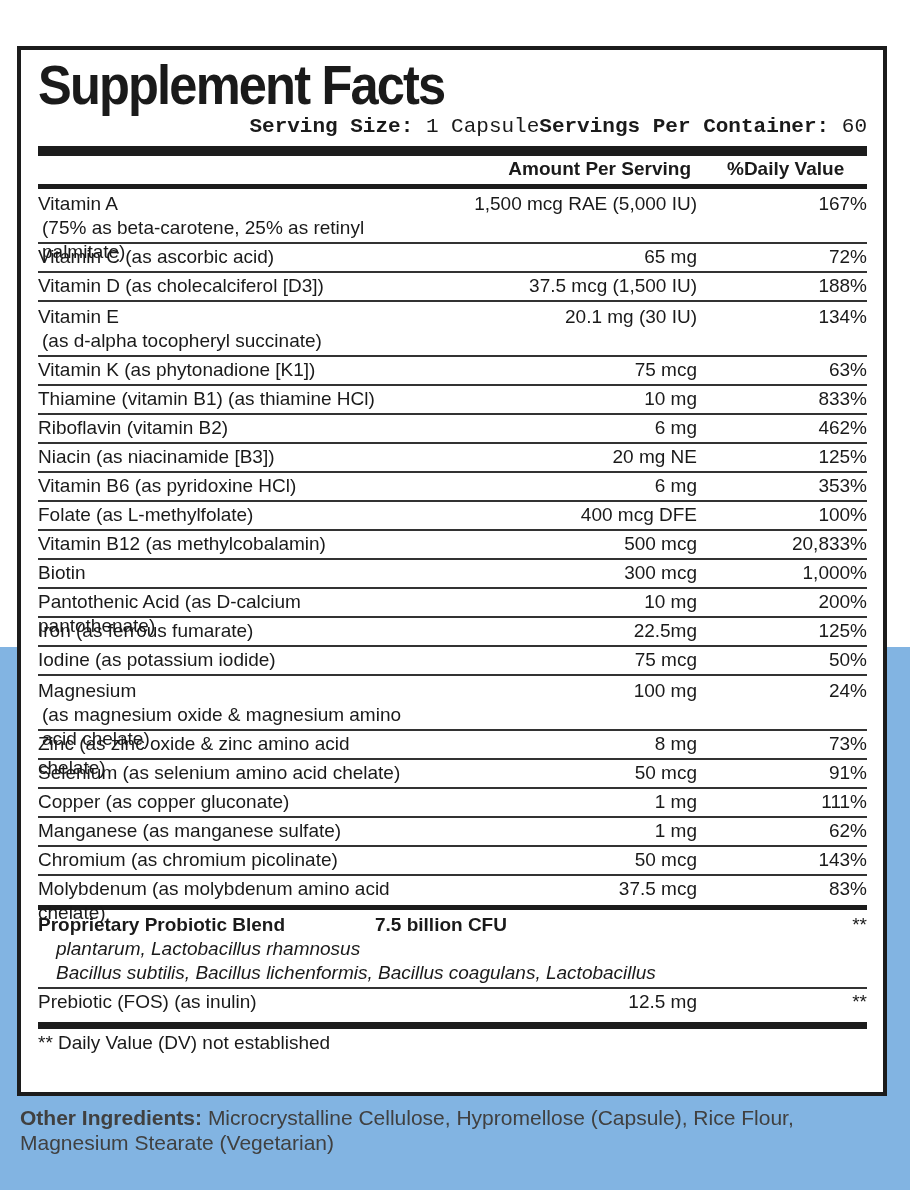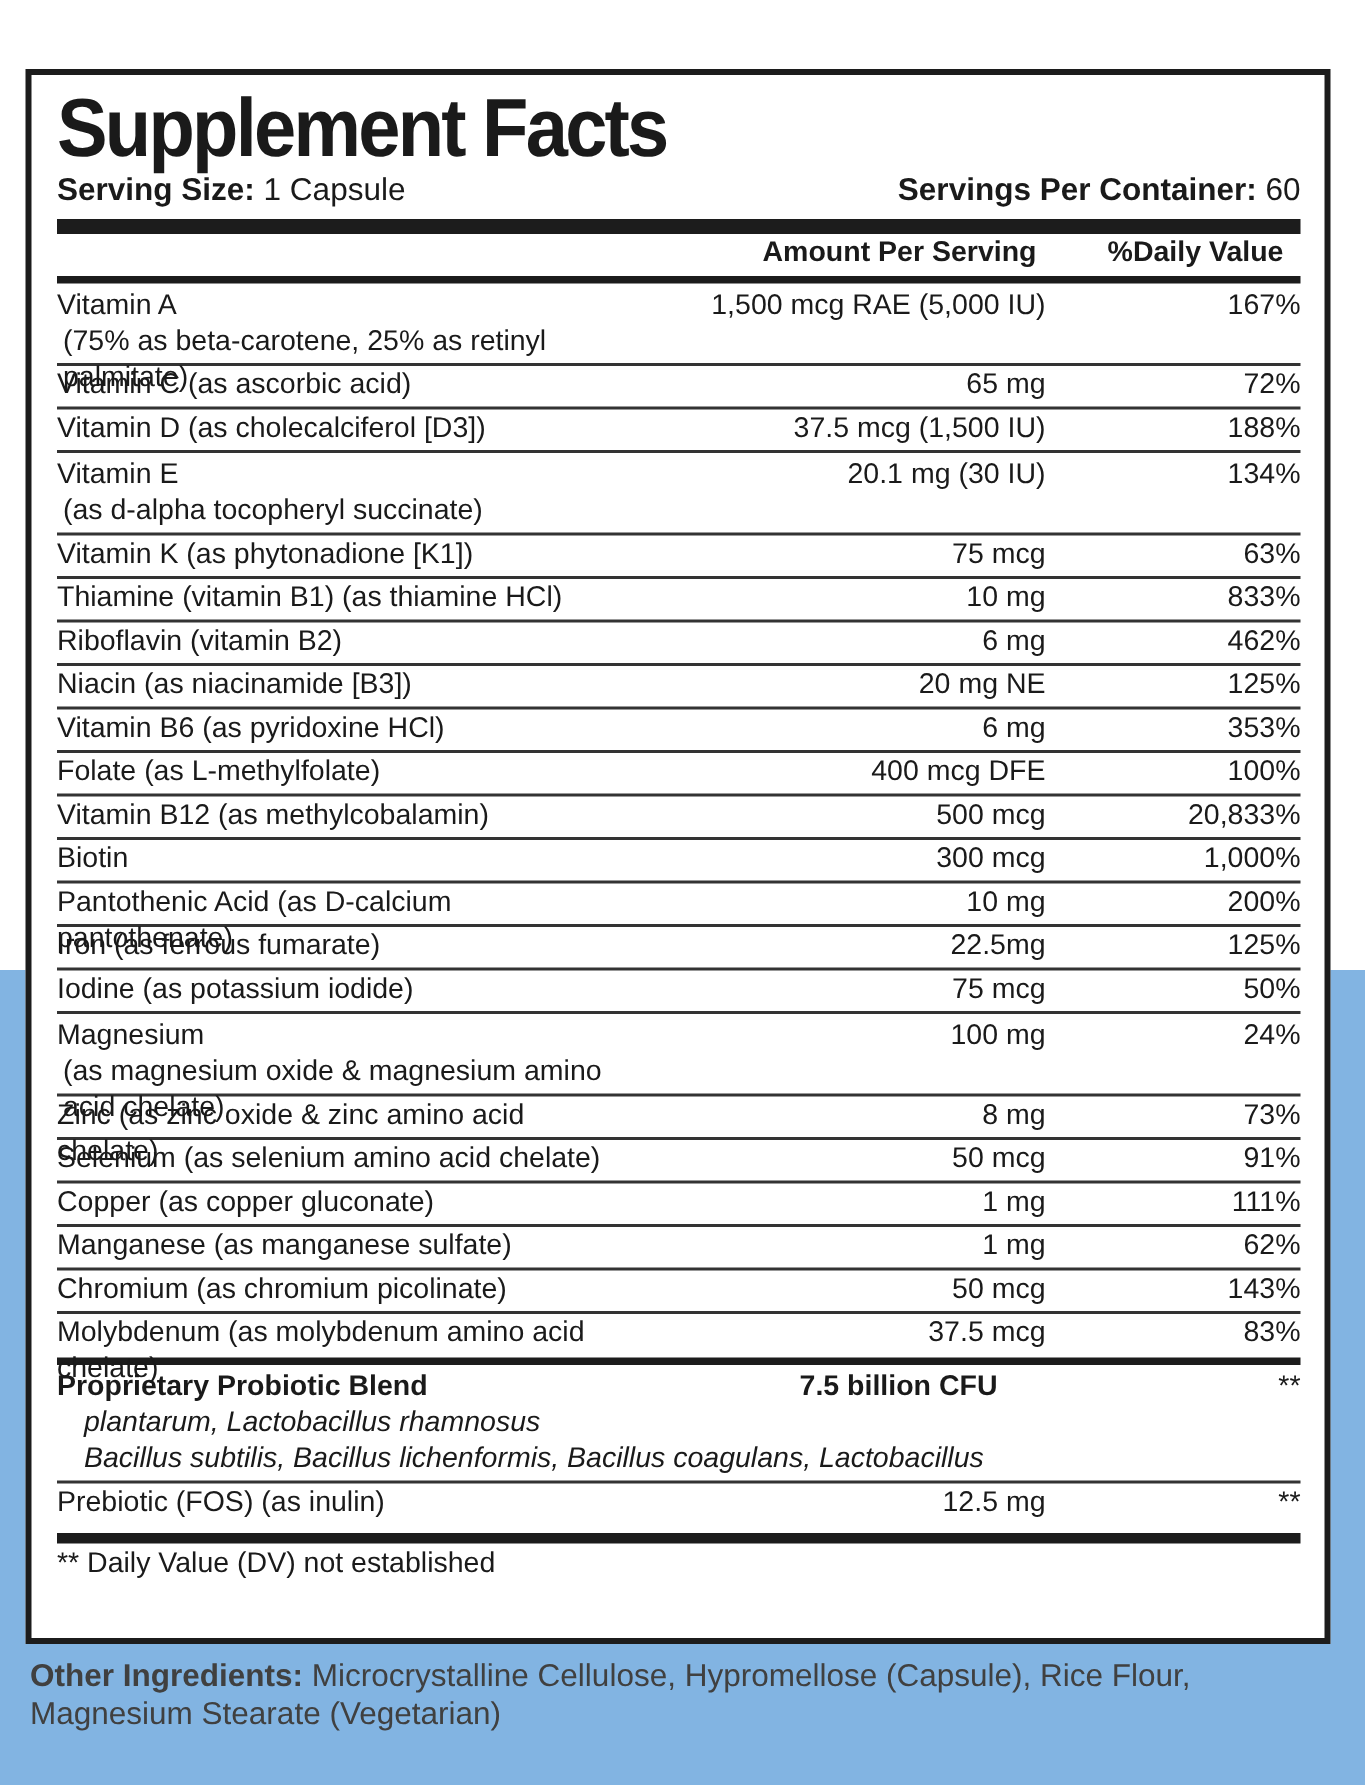--- a/index.html
+++ b/index.html
@@ -12,47 +12,48 @@
   .label {
     position:absolute; left:17px; top:46px; width:870px; height:1050px;
     box-sizing:border-box; border:4px solid #1c1c1c; background:#fff;
     padding:4px 16px 0 17px;
   }
   .title {
     font-size:55px; font-weight:bold; letter-spacing:-2px; line-height:62px;
     margin:0; transform:scaleX(0.92); transform-origin:left;
   }
   .serving {
-    display:flex; justify-content:space-between; font-size:21px; line-height:26px;
+    display:flex; justify-content:flex-end; font-size:21px; line-height:26px;
     margin-top:-2px;
+    font-family:Liberation Mono, monospace;
   }
   .serving b { font-weight:bold; }
   .thick { height:10px; background:#1c1c1c; margin-top:6px; }
   .medium { height:5px; background:#1c1c1c; }
   .colhead {
     display:flex; justify-content:flex-end; font-weight:bold; font-size:19px;
     line-height:26px; height:28px;
   }
   .colhead .amt { width:auto; margin-right:36px; }
-  .colhead .dv { width:140px; text-align:center; }
+  .colhead .dv { width:140px; text-align:left; }
   .row {
     display:flex; font-size:19px; line-height:24px; border-bottom:2px solid #333;
     padding-top:3px;
   }
   .row .name { flex:1; }
   .row .name .sub { display:block; padding-left:4px; }
   .row .amt { width:290px; text-align:right; }
   .row .dv { width:170px; text-align:right; }
   .row.single { height:29px; box-sizing:border-box; padding-top:1px; }
   .row.double { height:55px; box-sizing:border-box; }
   .row.last { border-bottom:none; }
   .blend { font-size:19px; line-height:24px; padding-top:3px; border-bottom:2px solid #333; padding-bottom:2px; }
   .blend .top { display:flex; font-weight:bold;gap:32px; }
   .blend .top .name { flex:1; }
-  .blend .top .amt { width:290px; text-align:right; }
+  .blend .top .amt { width:290px; }
   .blend .top .dv { width:170px; text-align:right; font-weight:normal; }
   .blend .species { font-style:italic; padding-left:18px; }
   .footnote { font-size:19px; line-height:24px; padding-top:2px; }
   .other {
     position:absolute; left:20px; top:1105px; width:860px; font-size:21px; line-height:25px;
     color:#404040;
   }
   .other b { font-weight:bold; }
 </style>
 </head>

